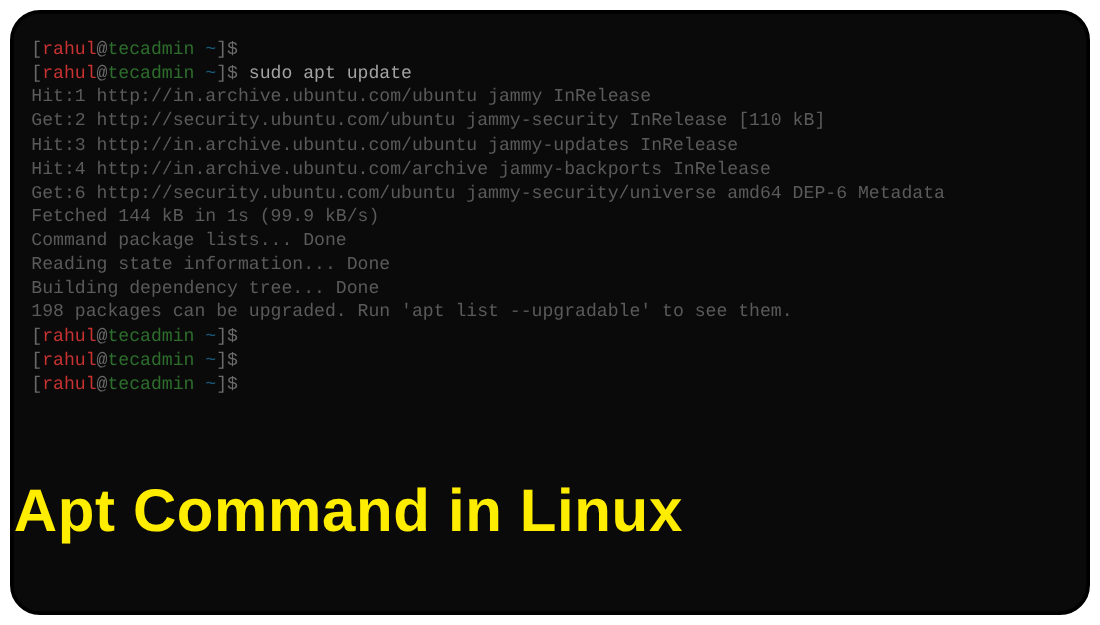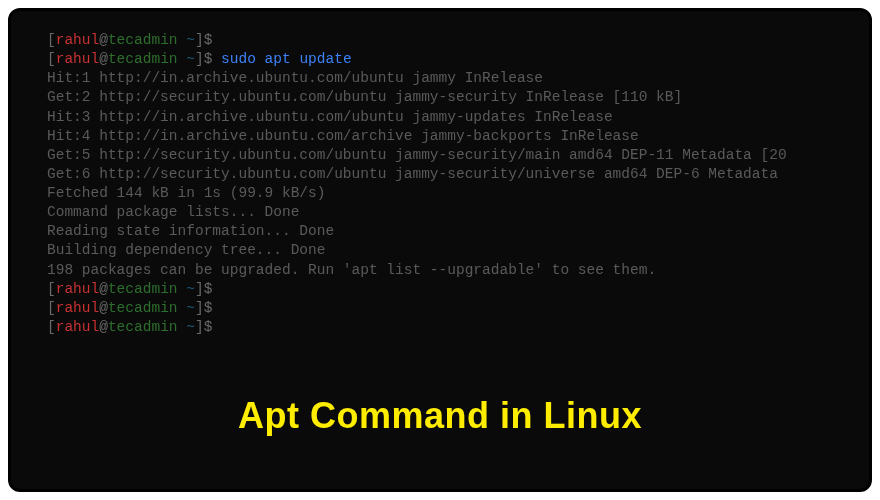--- a/index.html
+++ b/index.html
@@ -7,50 +7,50 @@
       background: #fff;
       width: 880px;
       height: 500px;
       padding: 8px;
       font-family: "Courier New", Courier, monospace;
     }
     .terminal-window {
       width: 100%;
       height: 100%;
       background: #0a0a0a;
-      border-radius: 12px;
-      padding: 20px 36px;
+      border-radius: 24px;
+      padding: 20px 14px;
       overflow: hidden;
       position: relative;
       border: 3px solid #000;
     }
     .terminal-content {
       font-size: 14.5px;
       line-height: 1.32;
       white-space: nowrap;
       overflow: hidden;
     }
     .line { display: block; }
     .user { color: #c83232; }
     .at { color: #6a6a6a; }
     .host { color: #2d6e2d; }
     .path { color: #1a5a7a; }
     .bracket { color: #6a6a6a; }
     .dollar { color: #6a6a6a; }
-    .cmd { color: #3b82f6; }
+    .cmd { color: #a3a3a3; }
     .output { color: #5a5a5a; }
     .title-banner {
       position: absolute;
       left: 0;
       right: 0;
       bottom: 52px;
-      text-align: center;
+      text-align: left;
       font-family: Arial, Helvetica, sans-serif;
       font-weight: 700;
-      font-size: 36px;
+      font-size: 48px;
       color: #ffed00;
       letter-spacing: 0.5px;
       margin-top: 12px;
     }
   </style>
 </head>
 <body>
 
 <div class="terminal-window">
   <div class="terminal-content">
@@ -60,21 +60,20 @@
     </span>
 
     <span class="line">
       <span class="bracket">[</span><span class="user">rahul</span><span class="at">@</span><span class="host">tecadmin</span><span class="output"> </span><span class="path">~</span><span class="bracket">]</span><span class="dollar">$</span><span class="cmd"> </span><span class="cmd">sudo apt update</span>
     </span>
 
     <span class="line output">Hit:1 http://in.archive.ubuntu.com/ubuntu jammy InRelease</span>
     <span class="line output">Get:2 http://security.ubuntu.com/ubuntu jammy-security InRelease [110 kB]</span>
     <span class="line output">Hit:3 http://in.archive.ubuntu.com/ubuntu jammy-updates InRelease</span>
     <span class="line output">Hit:4 http://in.archive.ubuntu.com/archive jammy-backports InRelease</span>
-    <span class="line output">Get:5 http://security.ubuntu.com/ubuntu jammy-security/main amd64 DEP-11 Metadata [20</span>
     <span class="line output">Get:6 http://security.ubuntu.com/ubuntu jammy-security/universe amd64 DEP-6 Metadata</span>
     <span class="line output">Fetched 144 kB in 1s (99.9 kB/s)</span>
     <span class="line output">Command package lists... Done</span>
     <span class="line output">Reading state information... Done</span>
     <span class="line output">Building dependency tree... Done</span>
     <span class="line output">198 packages can be upgraded. Run 'apt list --upgradable' to see them.</span>
 
     <span class="line">
       <span class="bracket">[</span><span class="user">rahul</span><span class="at">@</span><span class="host">tecadmin</span><span class="output"> </span><span class="path">~</span><span class="bracket">]</span><span class="dollar">$</span>
     </span>

